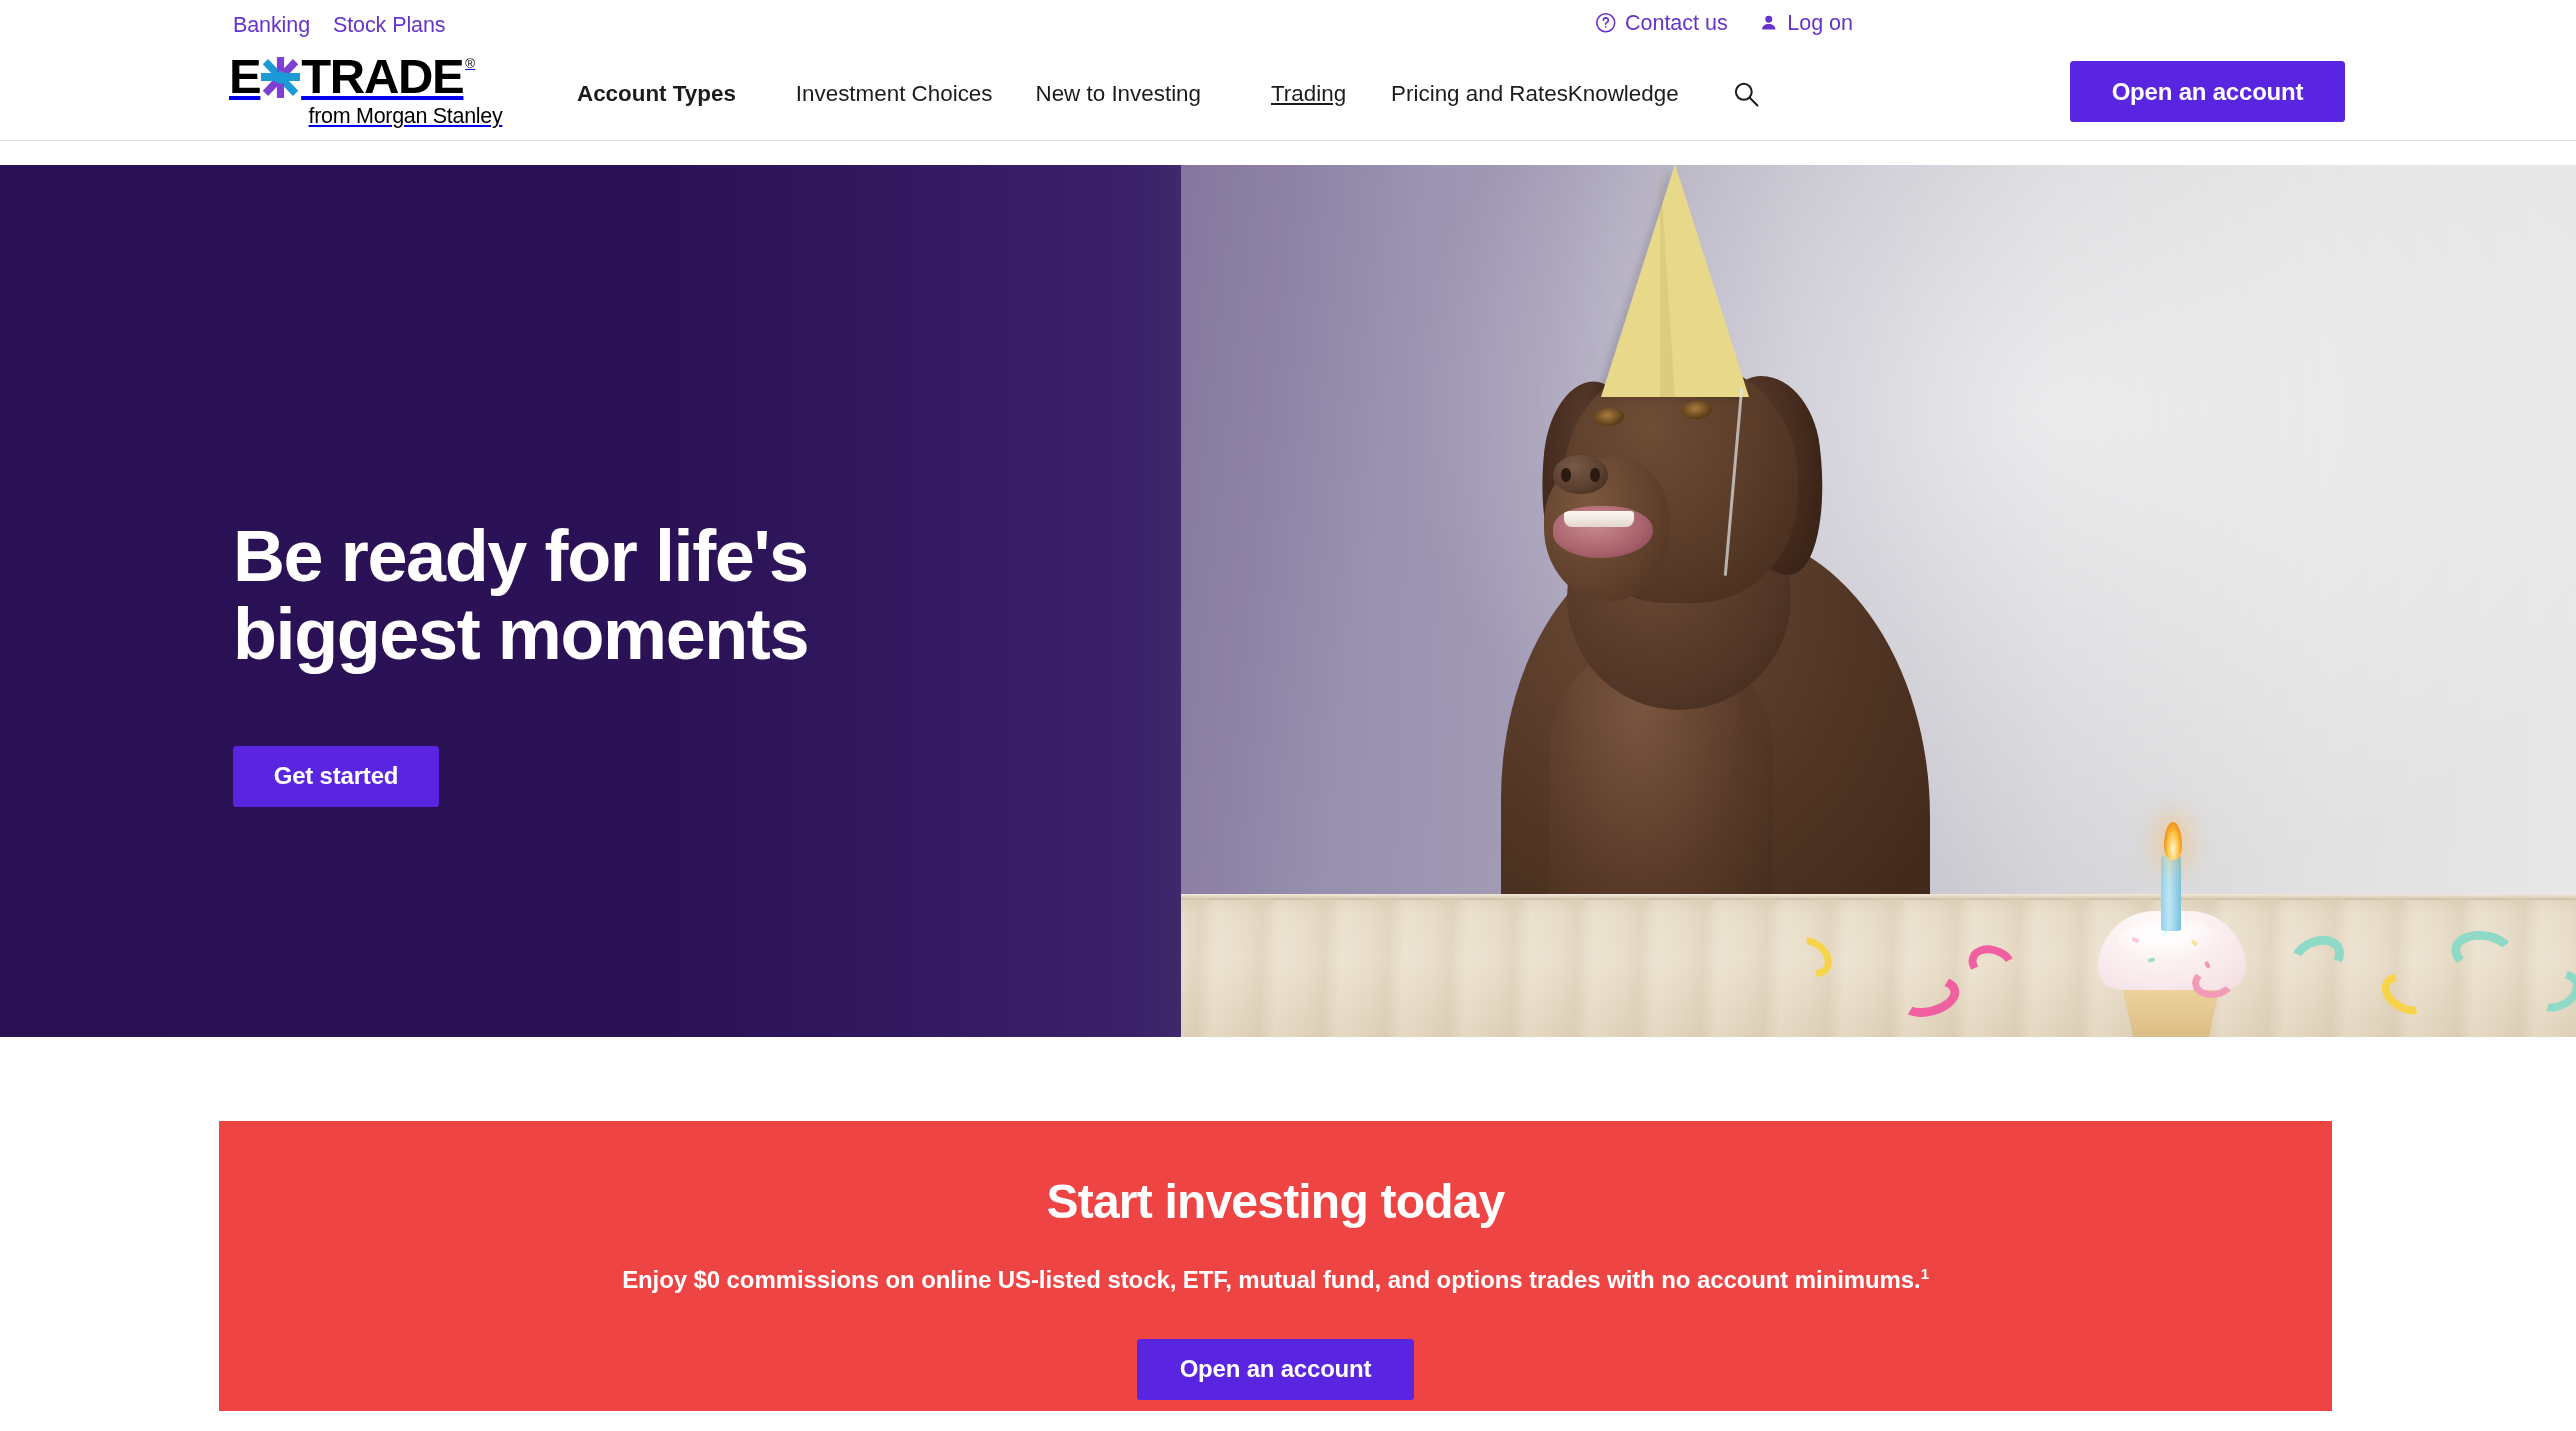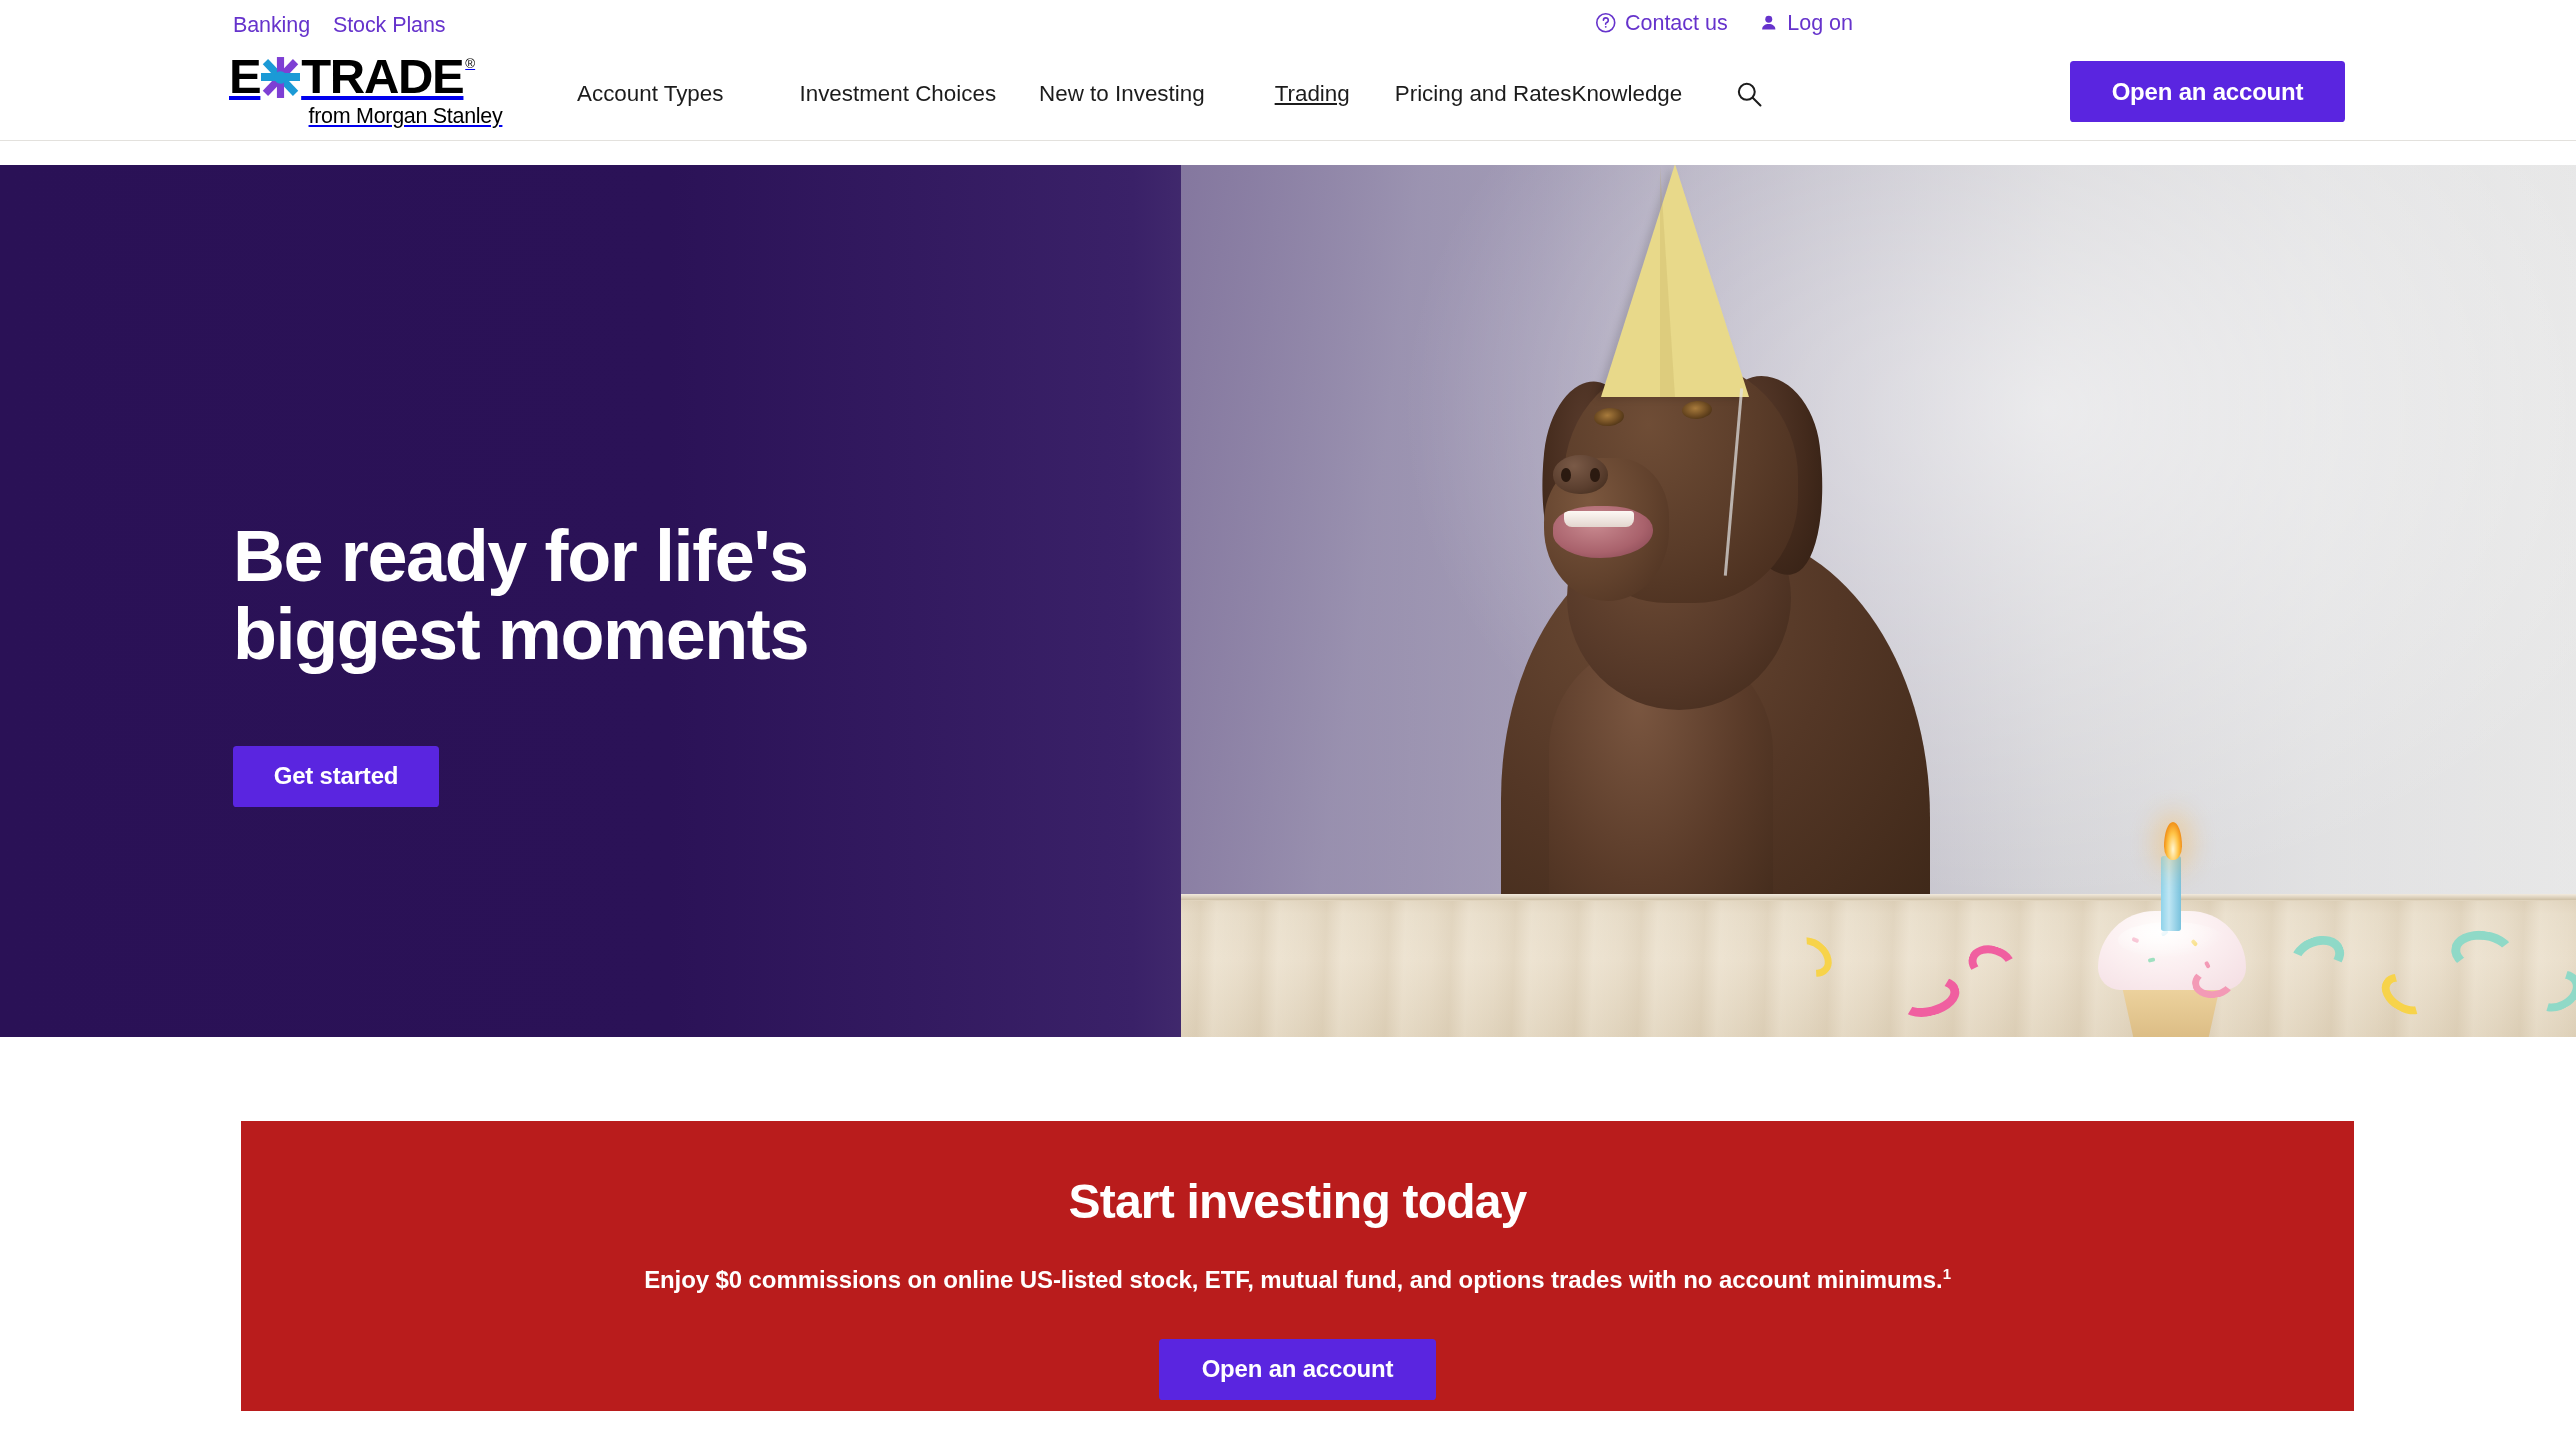--- a/index.html
+++ b/index.html
@@ -108,21 +108,21 @@
     display: flex;
     align-items: center;
   }
   .nav-item {
     font-size: 22.4px;
     color: #1c1c1c;
     text-decoration: none;
     white-space: nowrap;
     padding: 0;
   }
-  .nav-gap-1 { margin-right: 76px; }
+  .nav-gap-1 { margin-right: 60px; font-weight: bold; }
   .nav-gap-2 { margin-right: 43px; }
   .nav-gap-3 { margin-right: 70px; }
   .nav-gap-4 { margin-right: 45px; text-decoration: underline; }
   .nav-gap-5 { }
   .nav-gap-6 { margin-right: 52px; }
   .search-btn {
     background: none;
     border: none;
     cursor: pointer;
     line-height: 0;
@@ -432,25 +432,25 @@
 
   
   .below-hero {
     position: relative;
     width: 2576px;
     height: 418px;
     background: #ffffff;
   }
   .cta-card {
     position: absolute;
-    left: 241px;
+    left: 219px;
     top: 84px;
     width: 2113px;
     height: 290px;
-    background: #b91c1c;
+    background: #ef4444;
     text-align: center;
     overflow: hidden;
   }
   .cta-title {
     margin-top: 55px;
     color: #ffffff;
     font-size: 48px;
     font-weight: 700;
     letter-spacing: -0.8px;
     line-height: 1.1;

